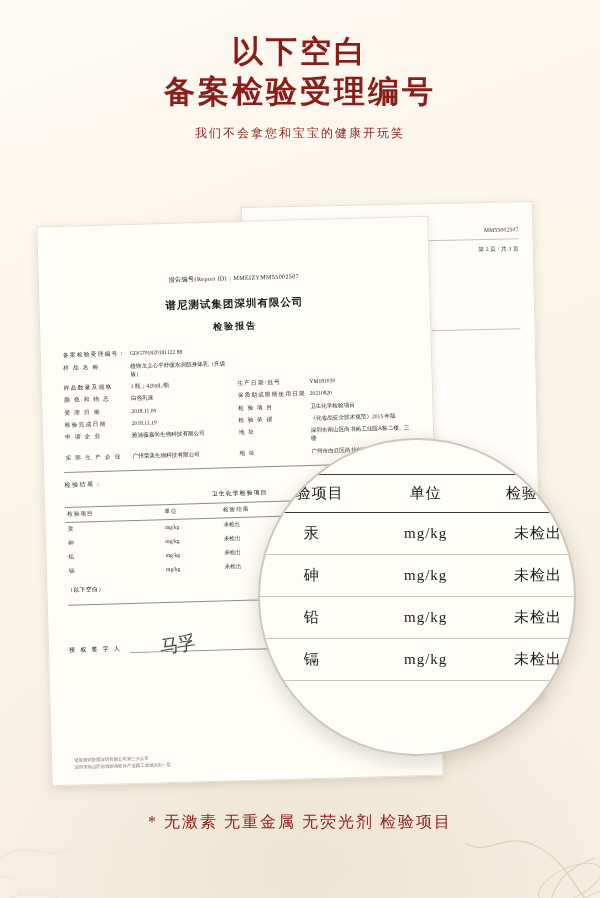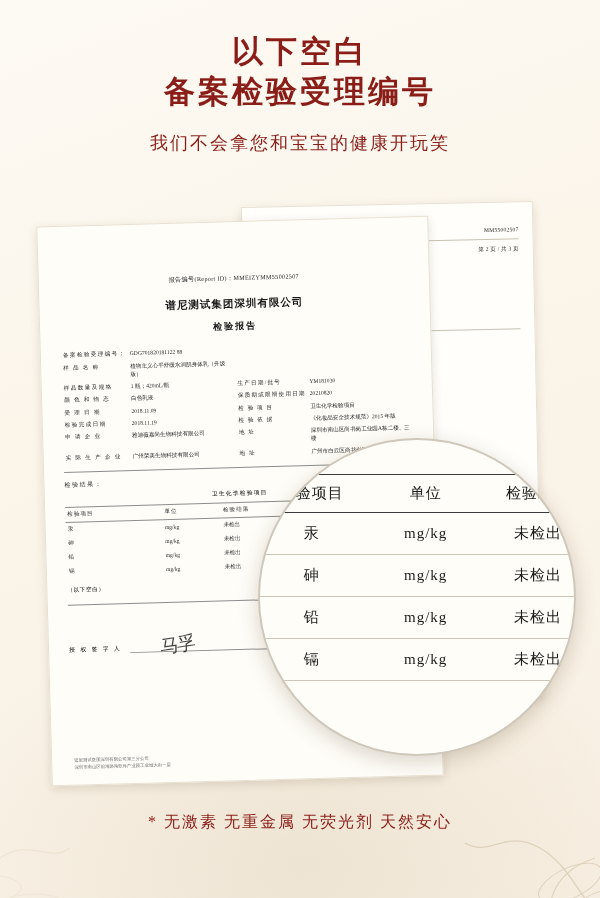--- a/index.html
+++ b/index.html
@@ -46,22 +46,22 @@
   .headline {
     font-family: "Liberation Serif", "DejaVu Serif", serif;
     color: #8a1d18;
     font-weight: bold;
     letter-spacing: 3px;
     line-height: 1.28;
   }
   .headline .l1 { font-size: 31px; display: block; }
   .headline .l2 { font-size: 31px; display: block; }
   .subhead {
-    margin-top: 20px;
-    font-size: 18px;
+    margin-top: 14px;
+    font-size: 12px;
     color: #8a1d18;
     letter-spacing: 2px;
   }
 
   
   .stage {
     position: absolute;
     left: 0; top: 195px;
     width: 600px; height: 600px;
   }
@@ -364,16 +364,16 @@
           <td>镉</td>
           <td>mg/kg</td>
           <td>未检出</td>
         </tr>
       </tbody>
         </table>
     </div>
   </div>
 
   <div class="claim">
-    <span class="star">*</span><span>无激素 无重金属 无荧光剂 天然安心</span>
+    <span class="star">*</span><span>无激素 无重金属 无荧光剂 检验项目</span>
   </div>
 
 </div>
 
 </body></html>

